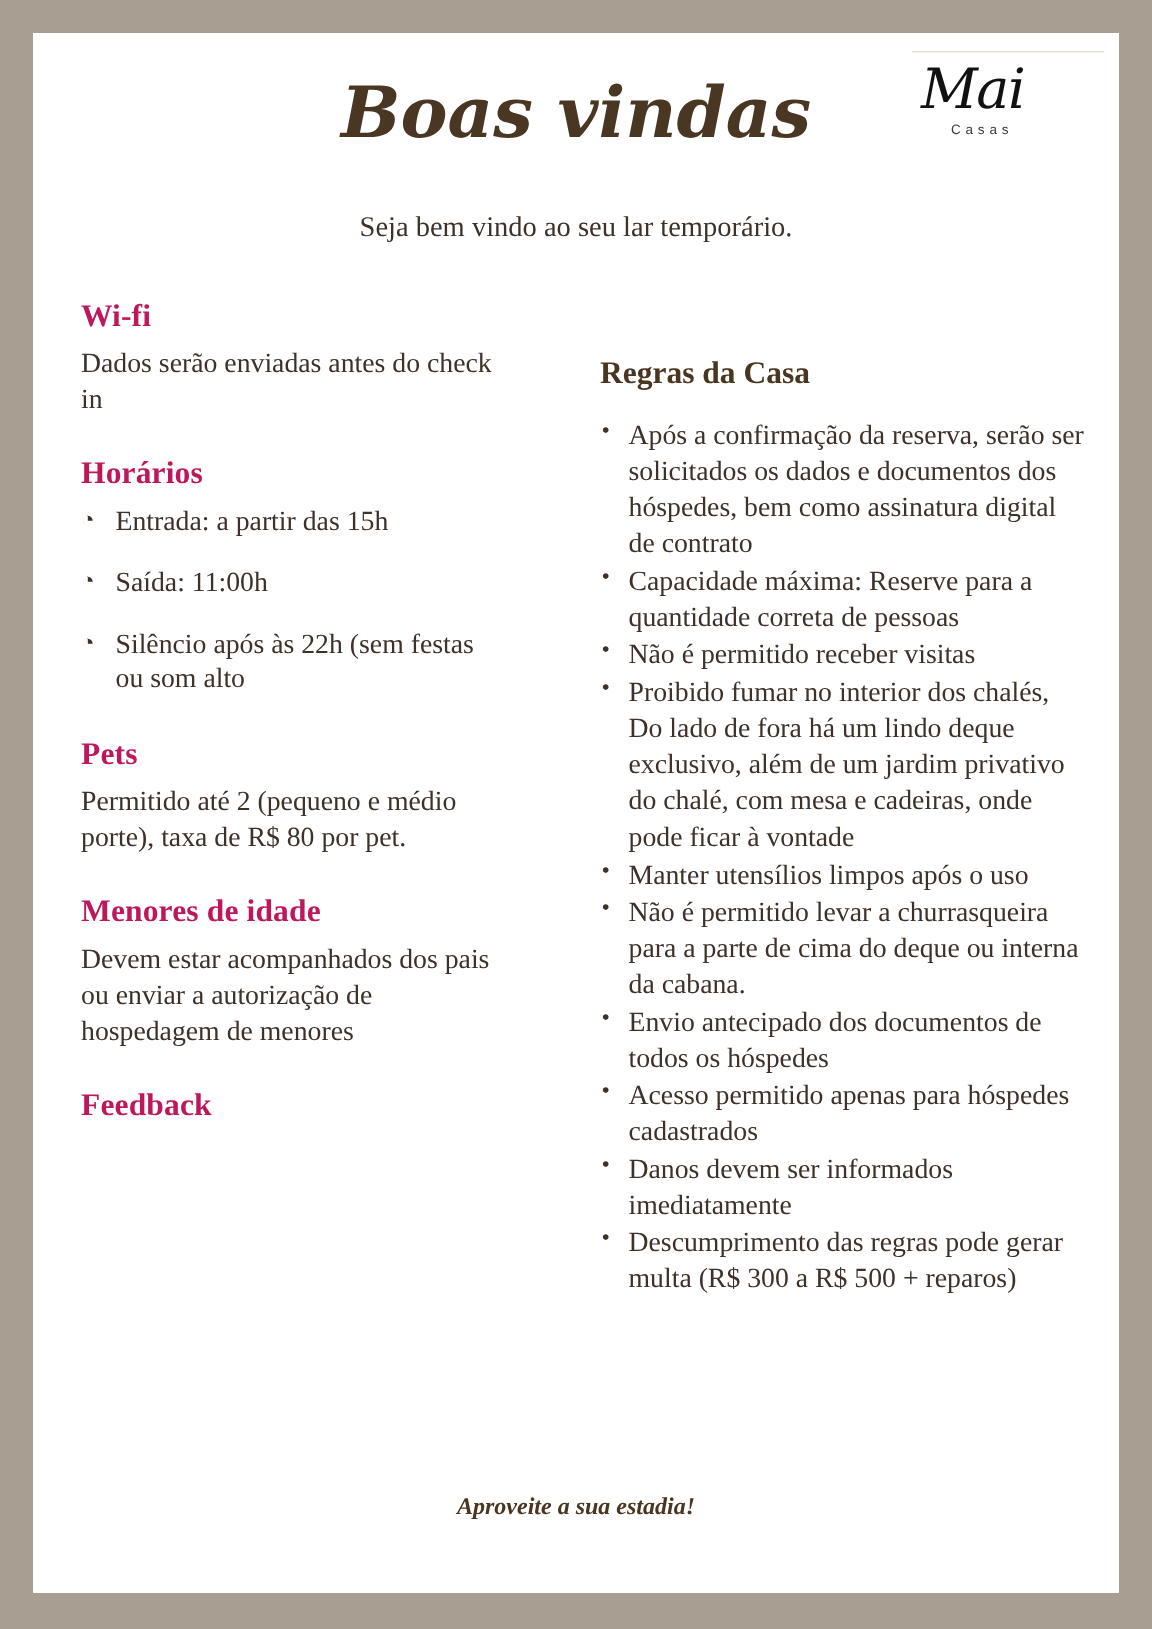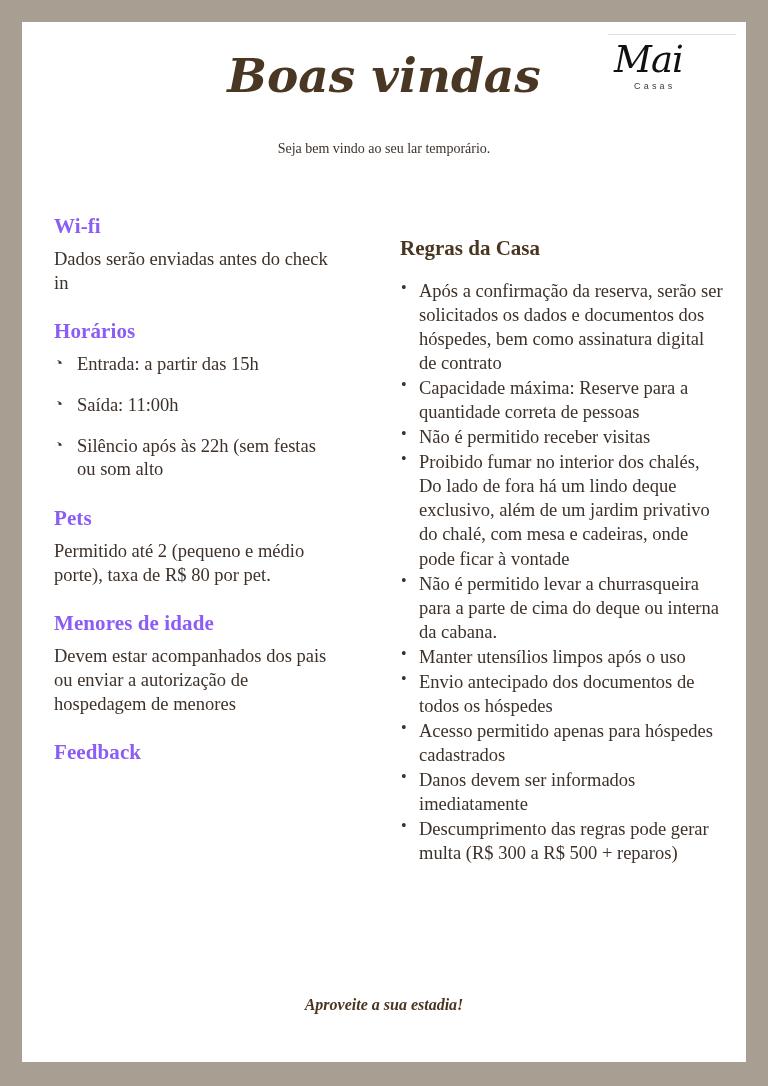--- a/index.html
+++ b/index.html
@@ -72,21 +72,21 @@
     line-height: 1;
     color: #4a3723;
     letter-spacing: 0px;
   }
   .doc-subtitle {
     position: absolute;
     left: 0;
     right: 0;
     top: 119px;
     text-align: center;
-    font-size: 14px;
+    font-size: 19px;
     color: #3d3129;
   }
 
   
   .columns {
     display: flex;
     padding: 0 0 0 0;
   }
   .col-left {
     width: 336px;
@@ -96,22 +96,22 @@
   .col-right {
     width: 388px;
     padding: 66px 20px 0 22px;
     box-sizing: border-box;
   }
 
   h2.section-heading {
     font-family: "Liberation Serif", "DejaVu Serif", serif;
     font-weight: bold;
     font-size: 21px;
-    color: #8b5cf6;
-    margin: 16px 0 9px 0;
+    color: #be185d;
+    margin: 0 0 9px 0;
     letter-spacing: 0.1px;
   }
   .section-block {
     margin-bottom: 24px;
   }
   p.section-text {
     font-size: 18.5px;
     line-height: 1.28;
     color: #3d3129;
     margin: 0;
@@ -247,22 +247,22 @@
 
     </div>
 
     <div class="col-right">
       <h2 class="rules-heading">Regras da Casa</h2>
       <ul class="rules-list">
         <li>Após a confirmação da reserva, serão ser solicitados os dados e documentos dos hóspedes, bem como assinatura digital de contrato</li>
         <li>Capacidade máxima: Reserve para a quantidade correta de pessoas</li>
         <li>Não é permitido receber visitas</li>
         <li>Proibido fumar no interior dos chalés, Do lado de fora há um lindo deque exclusivo, além de um jardim privativo do chalé, com mesa e cadeiras, onde pode ficar à vontade</li>
+        <li>Manter utensílios limpos após o uso</li>
         <li>Não é permitido levar a churrasqueira para a parte de cima do deque ou interna da cabana.</li>
-        <li>Manter utensílios limpos após o uso</li>
         <li>Envio antecipado dos documentos de todos os hóspedes</li>
         <li>Acesso permitido apenas para hóspedes cadastrados</li>
         <li>Danos devem ser informados imediatamente</li>
         <li>Descumprimento das regras pode gerar multa (R$ 300 a R$ 500 + reparos)</li>
       </ul>
     </div>
 
   </div>
 
   <div class="doc-footer">Aproveite a sua estadia!</div>

